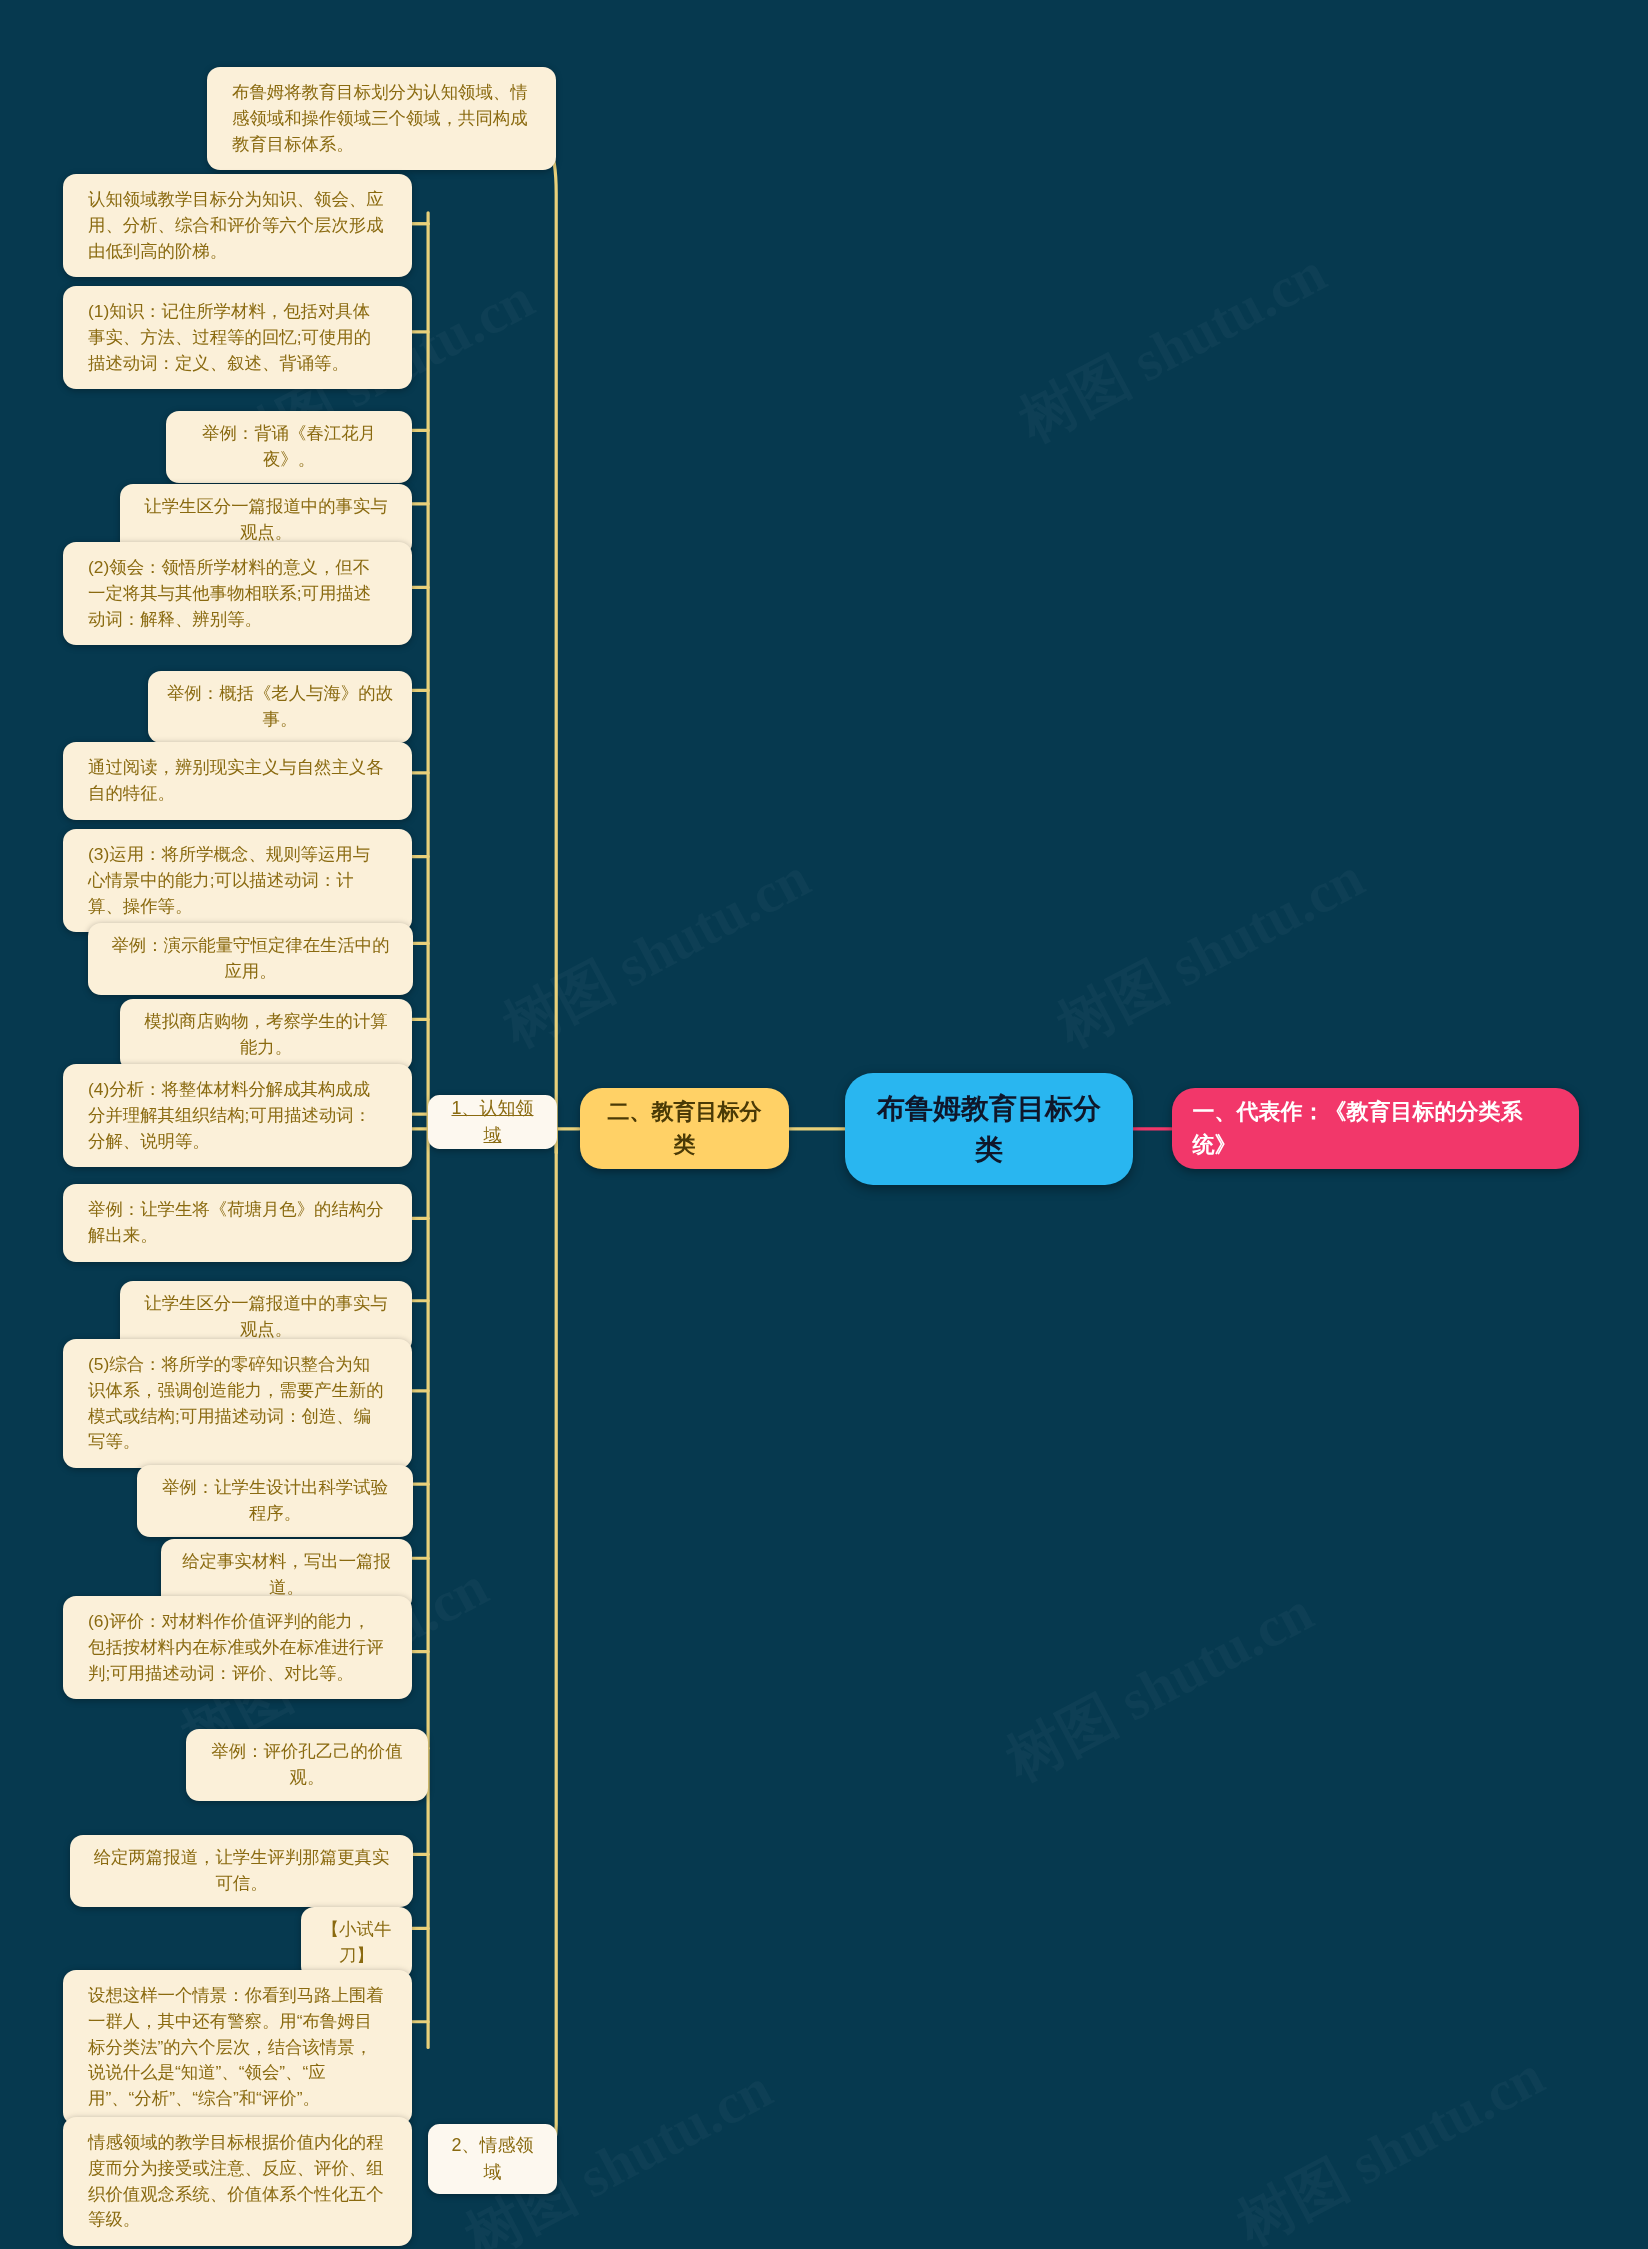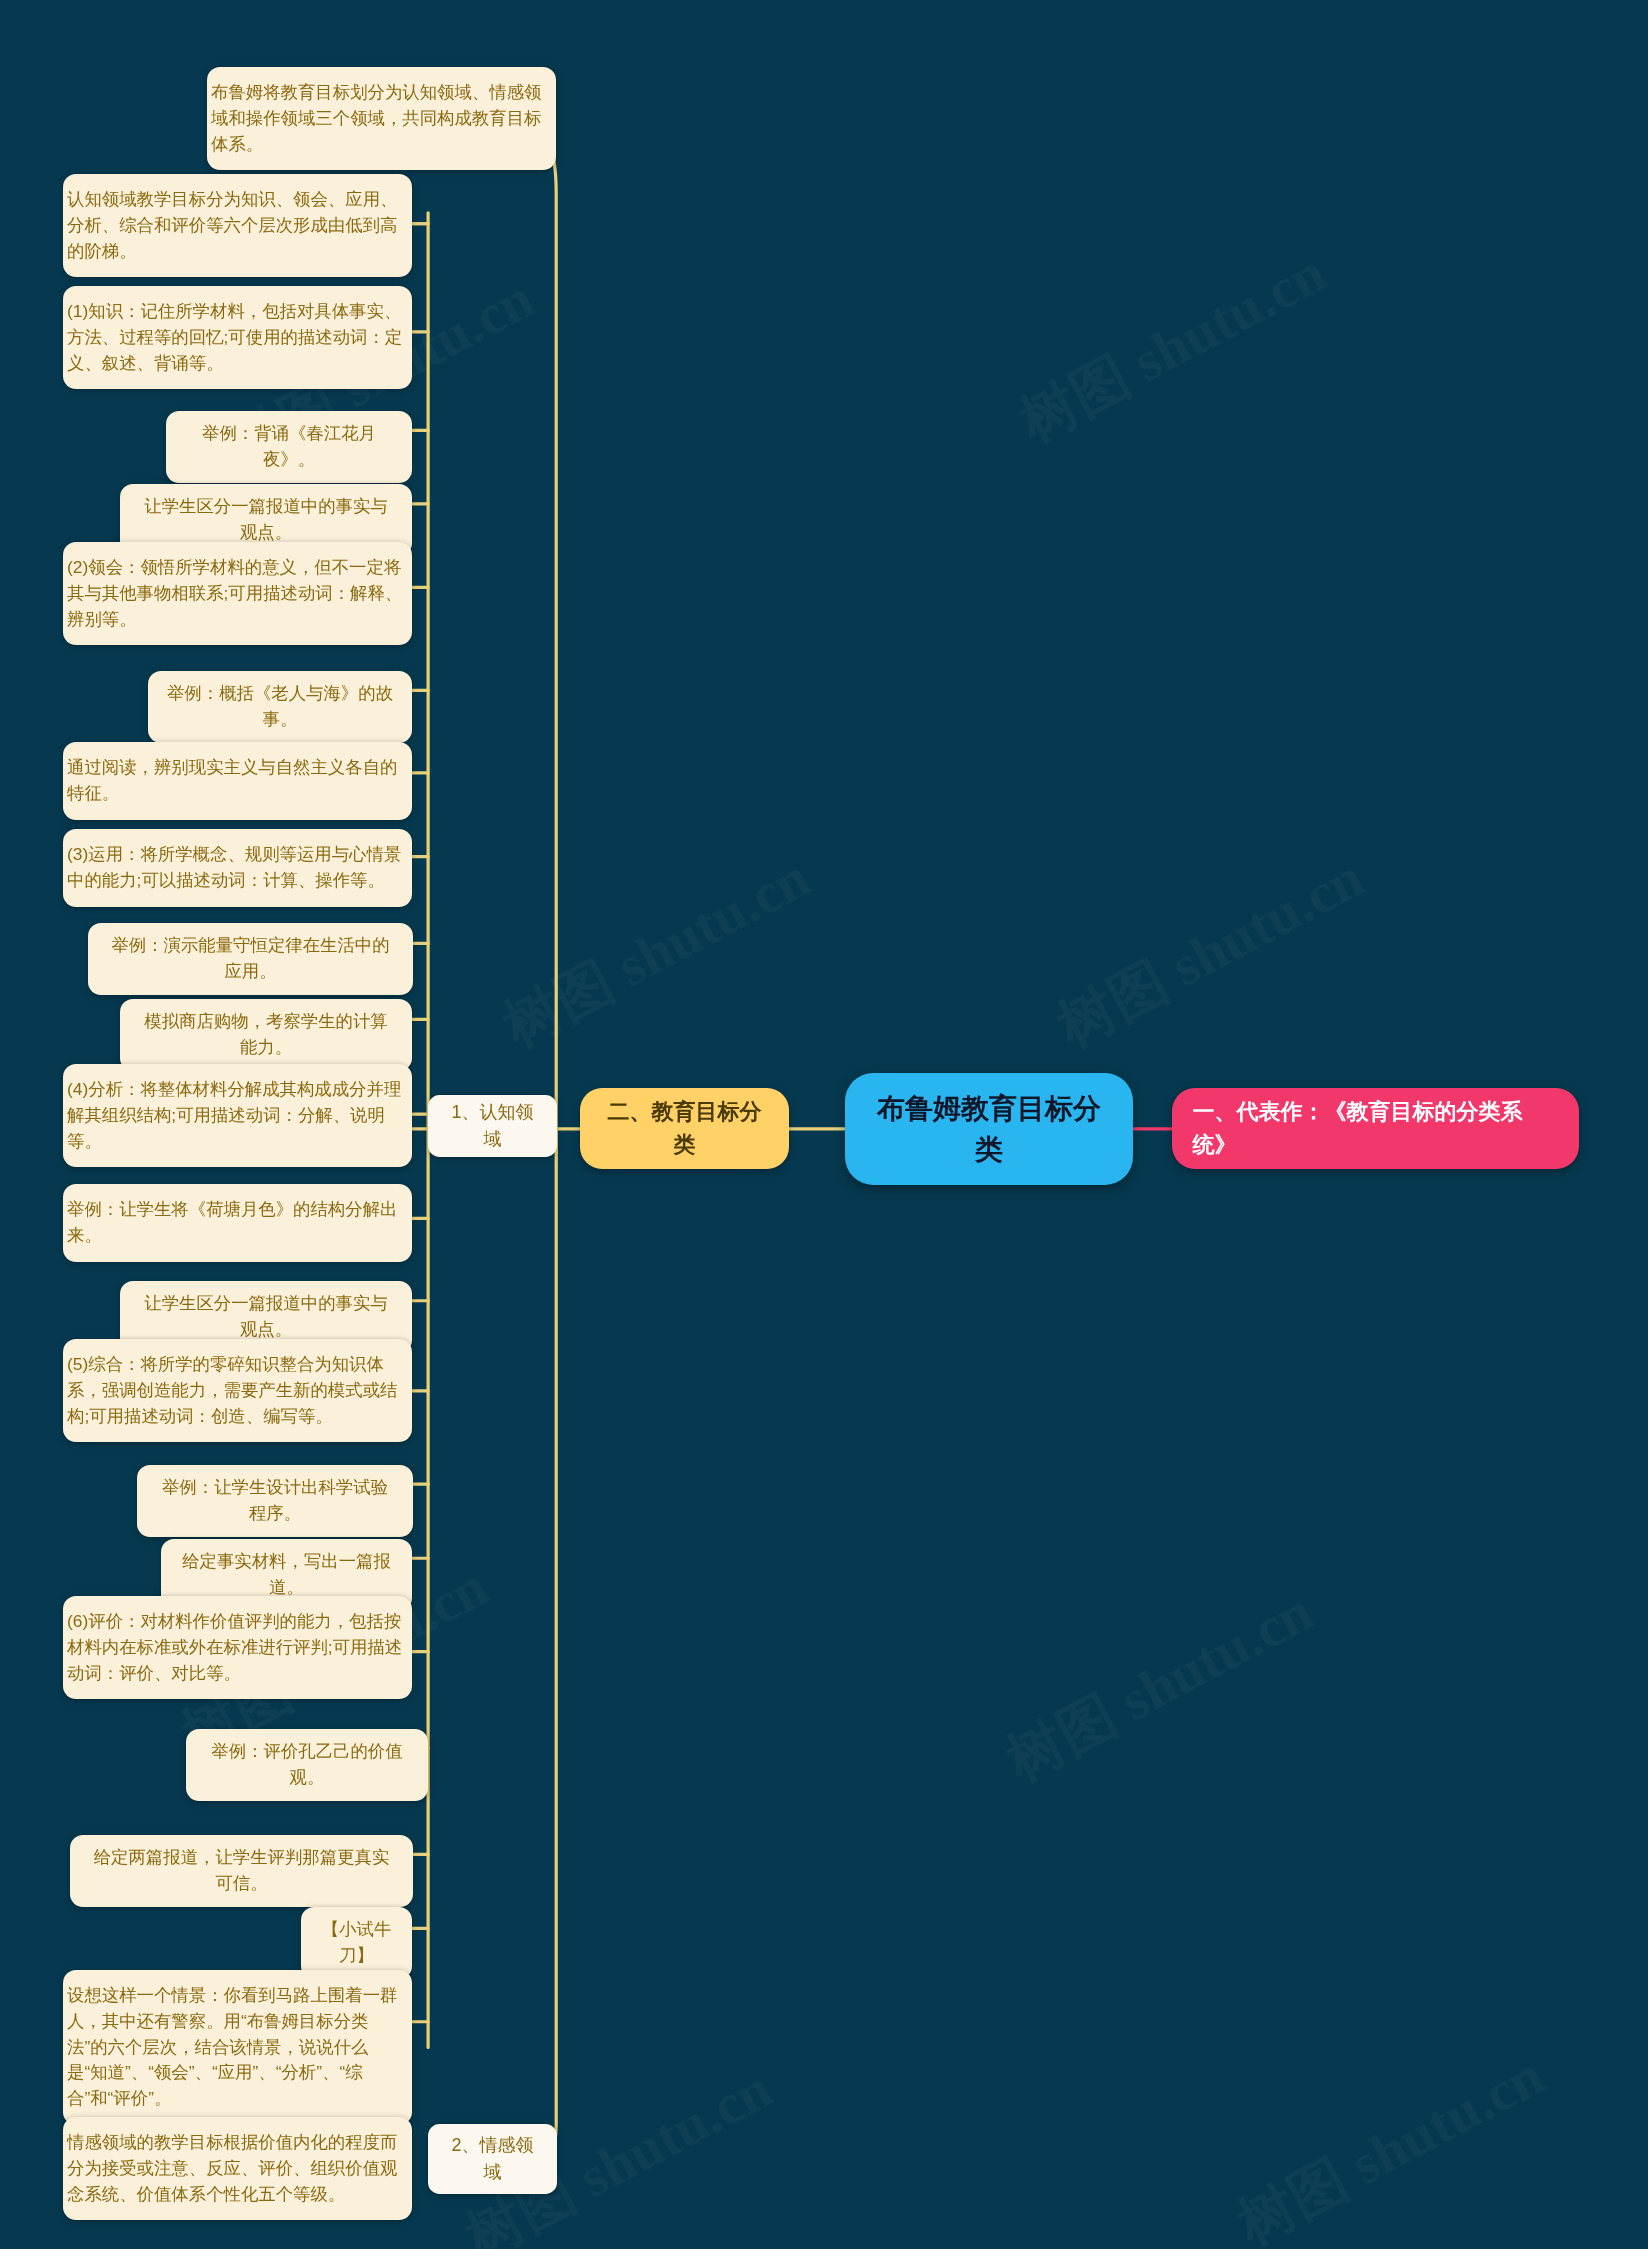--- a/index.html
+++ b/index.html
@@ -48,21 +48,21 @@
     align-items: center;
     line-height: 1.48;
     box-shadow: 0 1.9px 6.4px rgba(0,0,0,0.28);
   }
 
   
   .leaf {
     background: #fbf0d9;
     color: #8a6a10;
     font-size: 17.4px;
-    padding: 13px 4px;
+    padding: 13px 25px;
     border-radius: 13px;
   }
   .leaf.tight { padding: 10.3px 16.7px; }
   .leaf .txt { display: block; width: 100%; }
   .leaf.center .txt { text-align: center; }
 
   
   .chip {
     background: #fdf8ef;
     color: #8a6a10;
@@ -256,21 +256,21 @@
 </div>
 
 <div class="node leaf" style="left:63px; top:1970px; width:349px;">
   <span class="txt">设想这样一个情景：你看到马路上围着一群人，其中还有警察。用“布鲁姆目标分类法”的六个层次，结合该情景，说说什么是“知道”、“领会”、“应用”、“分析”、“综合”和“评价”。</span>
 </div>
 
 <div class="node leaf" style="left:63px; top:2117px; width:349px;">
   <span class="txt">情感领域的教学目标根据价值内化的程度而分为接受或注意、反应、评价、组织价值观念系统、价值体系个性化五个等级。</span>
 </div>
 
-<div class="node chip" style="left:428px; top:1095px; width:129px; height:62px;">
+<div class="node chip" style="left:428px; top:1095px; width:129px; height:54px;text-decoration:underline;">
   <span class="txt" style="text-align:center;">1、认知领域</span>
 </div>
 
 <div class="node chip" style="left:428px; top:2124px; width:129px; height:70px;">
   <span class="txt" style="text-align:center;">2、情感领域</span>
 </div>
 
 <div class="node lvl1" style="left:580px; top:1088px; width:209px; height:81px;">
   <span class="txt" style="text-align:center;">二、教育目标分类</span>
 </div>

